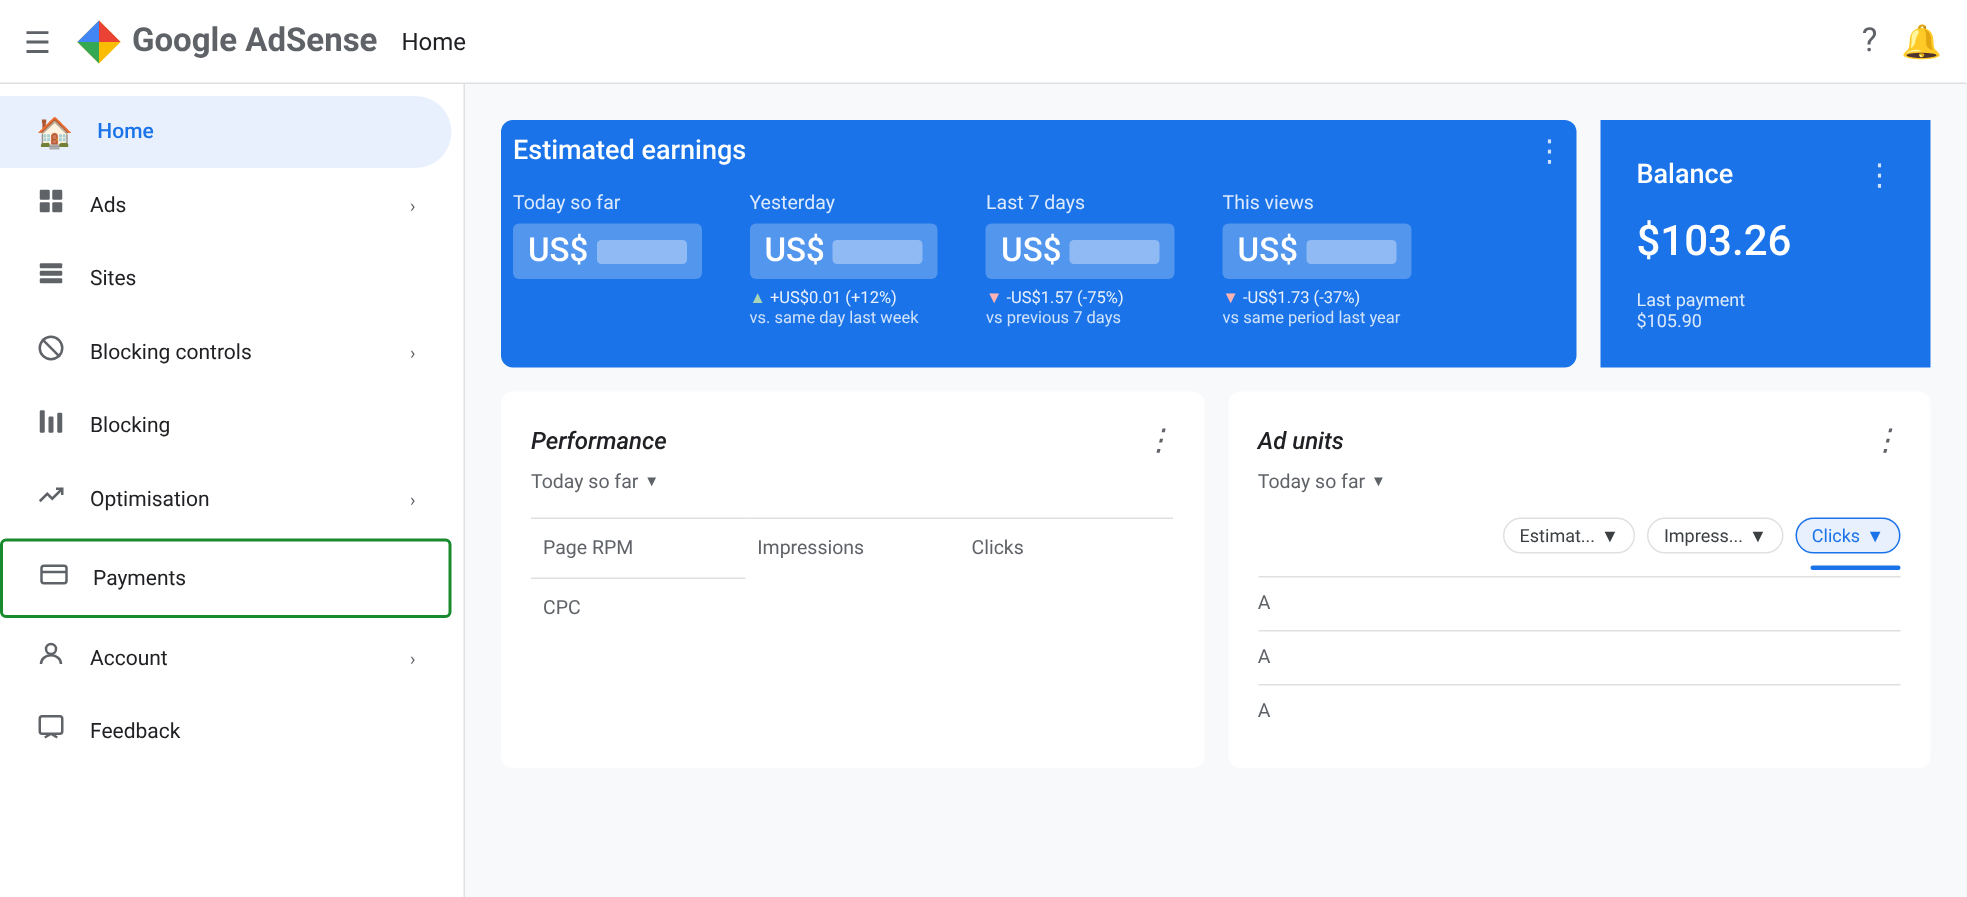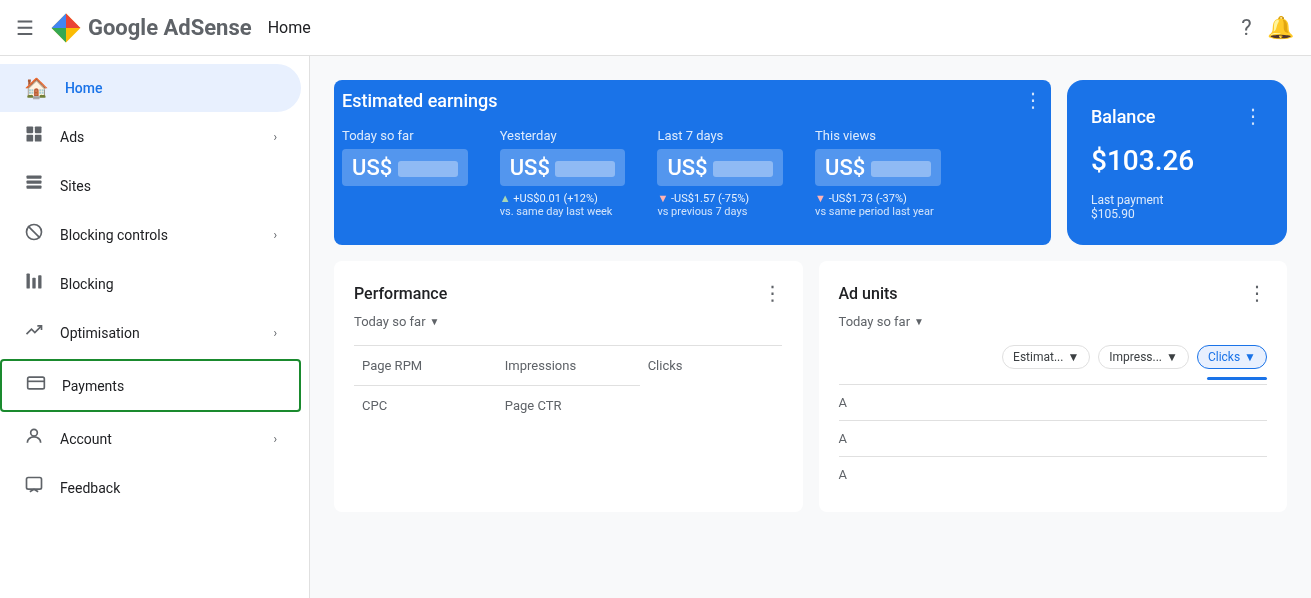--- a/index.html
+++ b/index.html
@@ -53,29 +53,29 @@
     .earnings-col { display: flex; flex-direction: column; gap: 6px; }
     .earnings-period { font-size: 13px; color: rgba(255,255,255,0.85); }
     .earnings-value {
       background: rgba(255,255,255,0.25); border-radius: 4px;
       padding: 6px 10px; font-size: 22px; font-weight: 500;
       display: inline-block; min-width: 100px;
     }
 
     
     .balance-card {
-      width: 220px; background: #1a73e8; border-radius: 16px; padding: 24px; color: #fff; flex-shrink: 0;
+      width: 220px; background: #1a73e8; border-radius: 0; padding: 24px; color: #fff; flex-shrink: 0;
     }
     .balance-amount { font-size: 28px; font-weight: 500; margin: 12px 0 8px; }
     .balance-last { font-size: 12px; color: rgba(255,255,255,0.85); margin-top: 16px; }
 
     
     .bottom-row { display: flex; gap: 16px; }
     .panel-card { flex: 1; background: #fff; border-radius: 8px; padding: 20px; }
-    .panel-header { display: flex; align-items: center; justify-content: space-between; margin-bottom: 8px; }
+    .panel-header { display: flex; align-items: center; justify-content: space-between; margin-bottom: 8px; font-style: italic; }
     .panel-title { font-size: 16px; font-weight: 500; }
     .panel-menu { color: #5f6368; cursor: pointer; font-size: 20px; }
     .period-selector {
       display: inline-flex; align-items: center; gap: 4px; font-size: 13px; color: #5f6368;
       cursor: pointer; margin-bottom: 16px;
     }
     .period-caret { font-size: 10px; }
 
     
     .perf-grid { display: grid; grid-template-columns: 1fr 1fr 1fr; gap: 0; }
@@ -315,21 +315,20 @@
         </div>
         <div class="period-selector">
           <span>Today so far</span>
           <span class="period-caret">▼</span>
         </div>
         <div class="perf-grid">
           <div class="perf-cell">Page RPM</div>
           <div class="perf-cell">Impressions</div>
           <div class="perf-cell">Clicks</div>
           <div class="perf-cell">CPC</div>
-          <div class="perf-cell">Page CTR</div>
         </div>
       </div>
 
       <div class="panel-card ad-units-card">
         <div class="panel-header">
           <span class="panel-title">Ad units</span>
           <span class="panel-menu">⋮</span>
         </div>
         <div class="period-selector">
           <span>Today so far</span>

